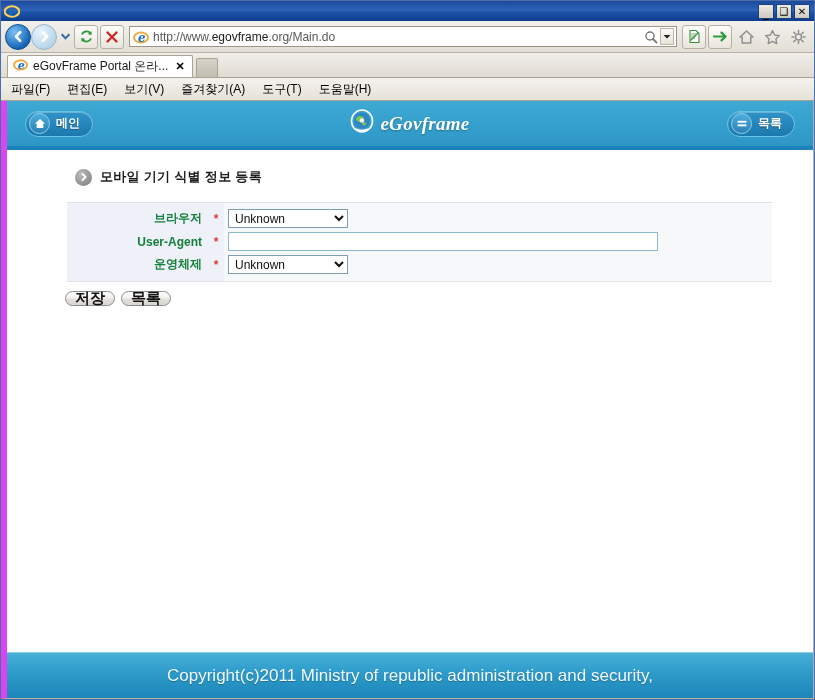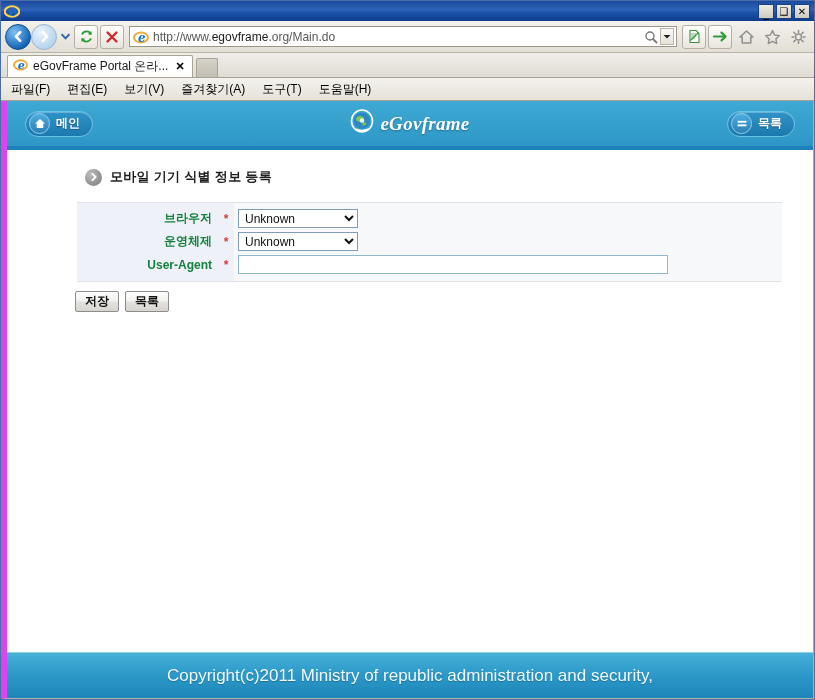--- a/index.html
+++ b/index.html
@@ -223,21 +223,21 @@
   #logo .logo-text {
     color:#ffffff; font-size:19px; font-style:italic; font-weight:bold;
     font-family: "Liberation Serif", serif;
     text-shadow: 0 1px 2px rgba(0,0,0,.3);
     letter-spacing:.3px;
   }
 
   
   #content {
     flex: 1 1 auto;
-    padding: 18px 0 0 10px;
+    padding: 18px 0 0 0;
     overflow: hidden;
   }
   #pagetitle {
     display:flex; align-items:center; gap:8px;
     margin: 0 0 16px 68px;
   }
   #pagetitle .bullet {
     width:17px;height:17px;border-radius:50%;
     background: radial-gradient(circle at 35% 30%, #bdbdbd, #8d8d8d 70%, #777);
     display:flex;align-items:center;justify-content:center;
@@ -295,26 +295,26 @@
     color: #111;
     padding: 0 3px;
     box-sizing: border-box;
   }
 
   #buttons {
     margin: 9px 0 0 58px;
     display:flex; gap: 6px;
   }
   .formbtn {
-    min-width: 42px; height: 21px;
+    min-width: 42px; height: 15px;
     background: linear-gradient(to bottom,#fdfdfd 0%,#f2f1ef 48%,#e4e2de 52%,#d8d5cf 100%);
     border: 1px solid #8d8d8d;
-    border-radius: 2px;
+    border-radius: 10px;
     font-family: "Liberation Sans", sans-serif;
-    font-size: 12px; font-weight:bold; color:#111;
+    font-size: 15px; font-weight:bold; color:#111;
     display:flex;align-items:center;justify-content:center;
     padding: 0 9px;
     box-sizing:border-box;
     white-space:nowrap;
   }
 
   
   #footer {
     height: 45px;
     background: linear-gradient(to bottom, #46b0d8 0%, #2d9ac9 45%, #1c86b9 100%);
@@ -512,43 +512,43 @@
             <path d="M3.4 1.8 L6.6 5 L3.4 8.2" fill="none" stroke="#ffffff" stroke-width="1.8" stroke-linecap="round" stroke-linejoin="round"></path>
           </svg>
         </span>
         <span class="t">모바일 기기 식별 정보 등록</span>
       </div>
 
       <table id="formtable">
         <tbody>
             <tr>
           <td class="lbl">브라우저</td>
-          <td class="star">*</td>
-          <td class="fld">
-            <select class="ie-select">
-              <option>Unknown</option>
-            </select>
-          </td>
-        </tr>
-        <tr>
-          <td class="lbl">운영체제</td>
           <td class="star">*</td>
           <td class="fld">
             <select class="ie-select">
               <option>Unknown</option>
             </select>
           </td>
         </tr>
         <tr>
           <td class="lbl">User-Agent</td>
           <td class="star">*</td>
           <td class="fld">
             <input class="ie-input" type="text" value="" style="">
           </td>
         </tr>
+        <tr>
+          <td class="lbl">운영체제</td>
+          <td class="star">*</td>
+          <td class="fld">
+            <select class="ie-select">
+              <option>Unknown</option>
+            </select>
+          </td>
+        </tr>
       </tbody>
         </table>
 
       <div id="buttons">
         <div class="formbtn">저장</div>
         <div class="formbtn">목록</div>
       </div>
 
     </div>
 

